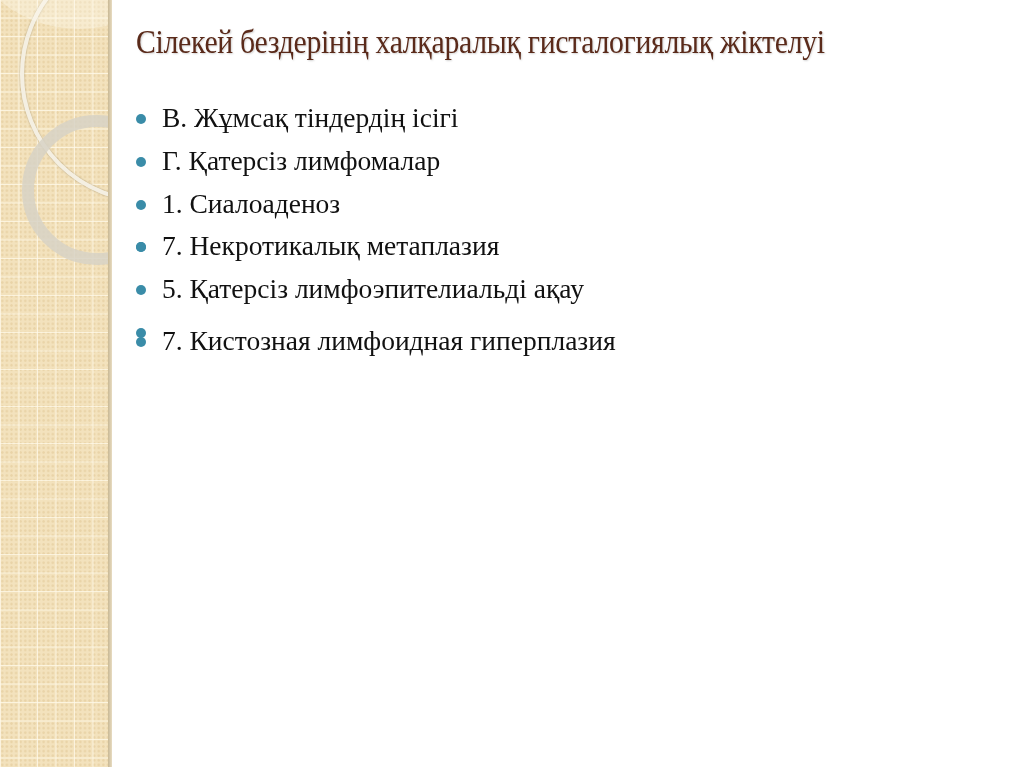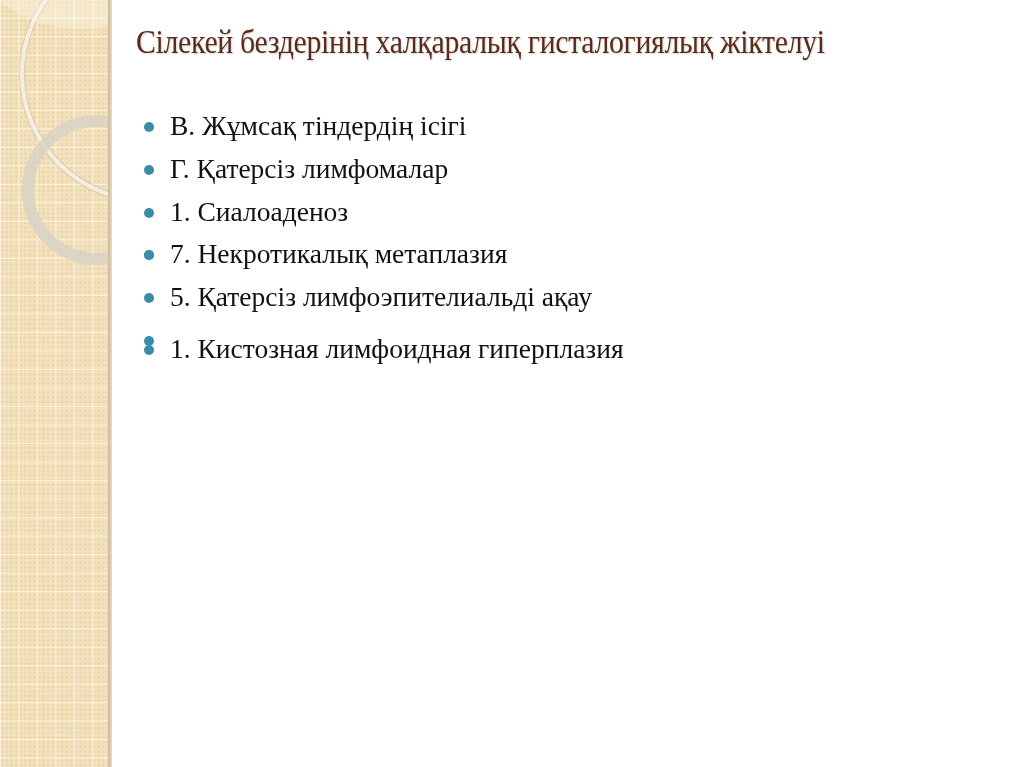--- a/index.html
+++ b/index.html
@@ -15,21 +15,21 @@
       overflow:hidden;
     }
     .side-edge { position:absolute; left:108px; top:0; width:4px; height:767px; background:linear-gradient(90deg,#c8b894,#e8dcc2); }
     .ring1 { position:absolute; left:20px; top:-55px; width:250px; height:250px; border-radius:50%;
       border:4px solid #f4efe2; box-shadow:0 0 2px #a89a7a, inset 0 0 2px #a89a7a; }
     .ring1-fill { position:absolute; left:-70px; top:-170px; width:250px; height:250px; border-radius:50%; background:rgba(255,252,240,0.35); }
     .ring2 { position:absolute; left:22px; top:115px; width:150px; height:150px; border-radius:50%;
       border:12px solid rgba(215,210,198,0.85); box-sizing:border-box; }
     .title { position:absolute; left:136px; top:24px; width:860px; font-size:33px; color:#5a2a1a; letter-spacing:-0.3px;
       text-shadow:1px 1px 2px rgba(0,0,0,0.18); white-space:nowrap; font-family:"Liberation Serif", serif; transform:scaleX(0.9); transform-origin:left; }
-    ul.items { position:absolute; left:130px; top:93px; margin:12px; padding:0; list-style:none; width:830px; }
+    ul.items { position:absolute; left:130px; top:93px; margin:4px; padding:0; list-style:none; width:830px; }
     ul.items li { position:relative; padding-left:28px; font-size:27.5px; line-height:42.8px; color:#111; }
     ul.items li.wrap { line-height:33px; padding-top:5px; padding-bottom:4px; }
     .bullet { position:absolute; left:2px; top:17px; width:10px; height:10px; border-radius:50%; background:#3a8ca8; }
     li.wrap .bullet { top:17px; }
   </style>
 </head>
 <body>
 
 <div class="side">
   <div class="ring1">
@@ -42,14 +42,14 @@
 <div class="title">Сілекей бездерінің халқаралық гисталогиялық жіктелуі</div>
 
 <ul class="items">
   <li><span class="bullet"></span><span>В. Жұмсақ тіндердің ісігі</span></li>
   <li><span class="bullet"></span><span>Г. Қатерсіз лимфомалар</span></li>
   <li><span class="bullet"></span><span>1. Сиалоаденоз</span></li>
   <li><span class="bullet"></span></li>
   <li><span class="bullet"></span><span>7. Некротикалық метаплазия</span></li>
   <li><span class="bullet"></span><span>5. Қатерсіз лимфоэпителиальді ақау</span></li>
   <li class="wrap"><span class="bullet"></span></li>
-  <li><span class="bullet"></span><span>1. Кистозная лимфоидная гиперплазия</span></li>
+  <li><span class="bullet"></span><span>7. Кистозная лимфоидная гиперплазия</span></li>
 </ul>
 
 </body></html>

